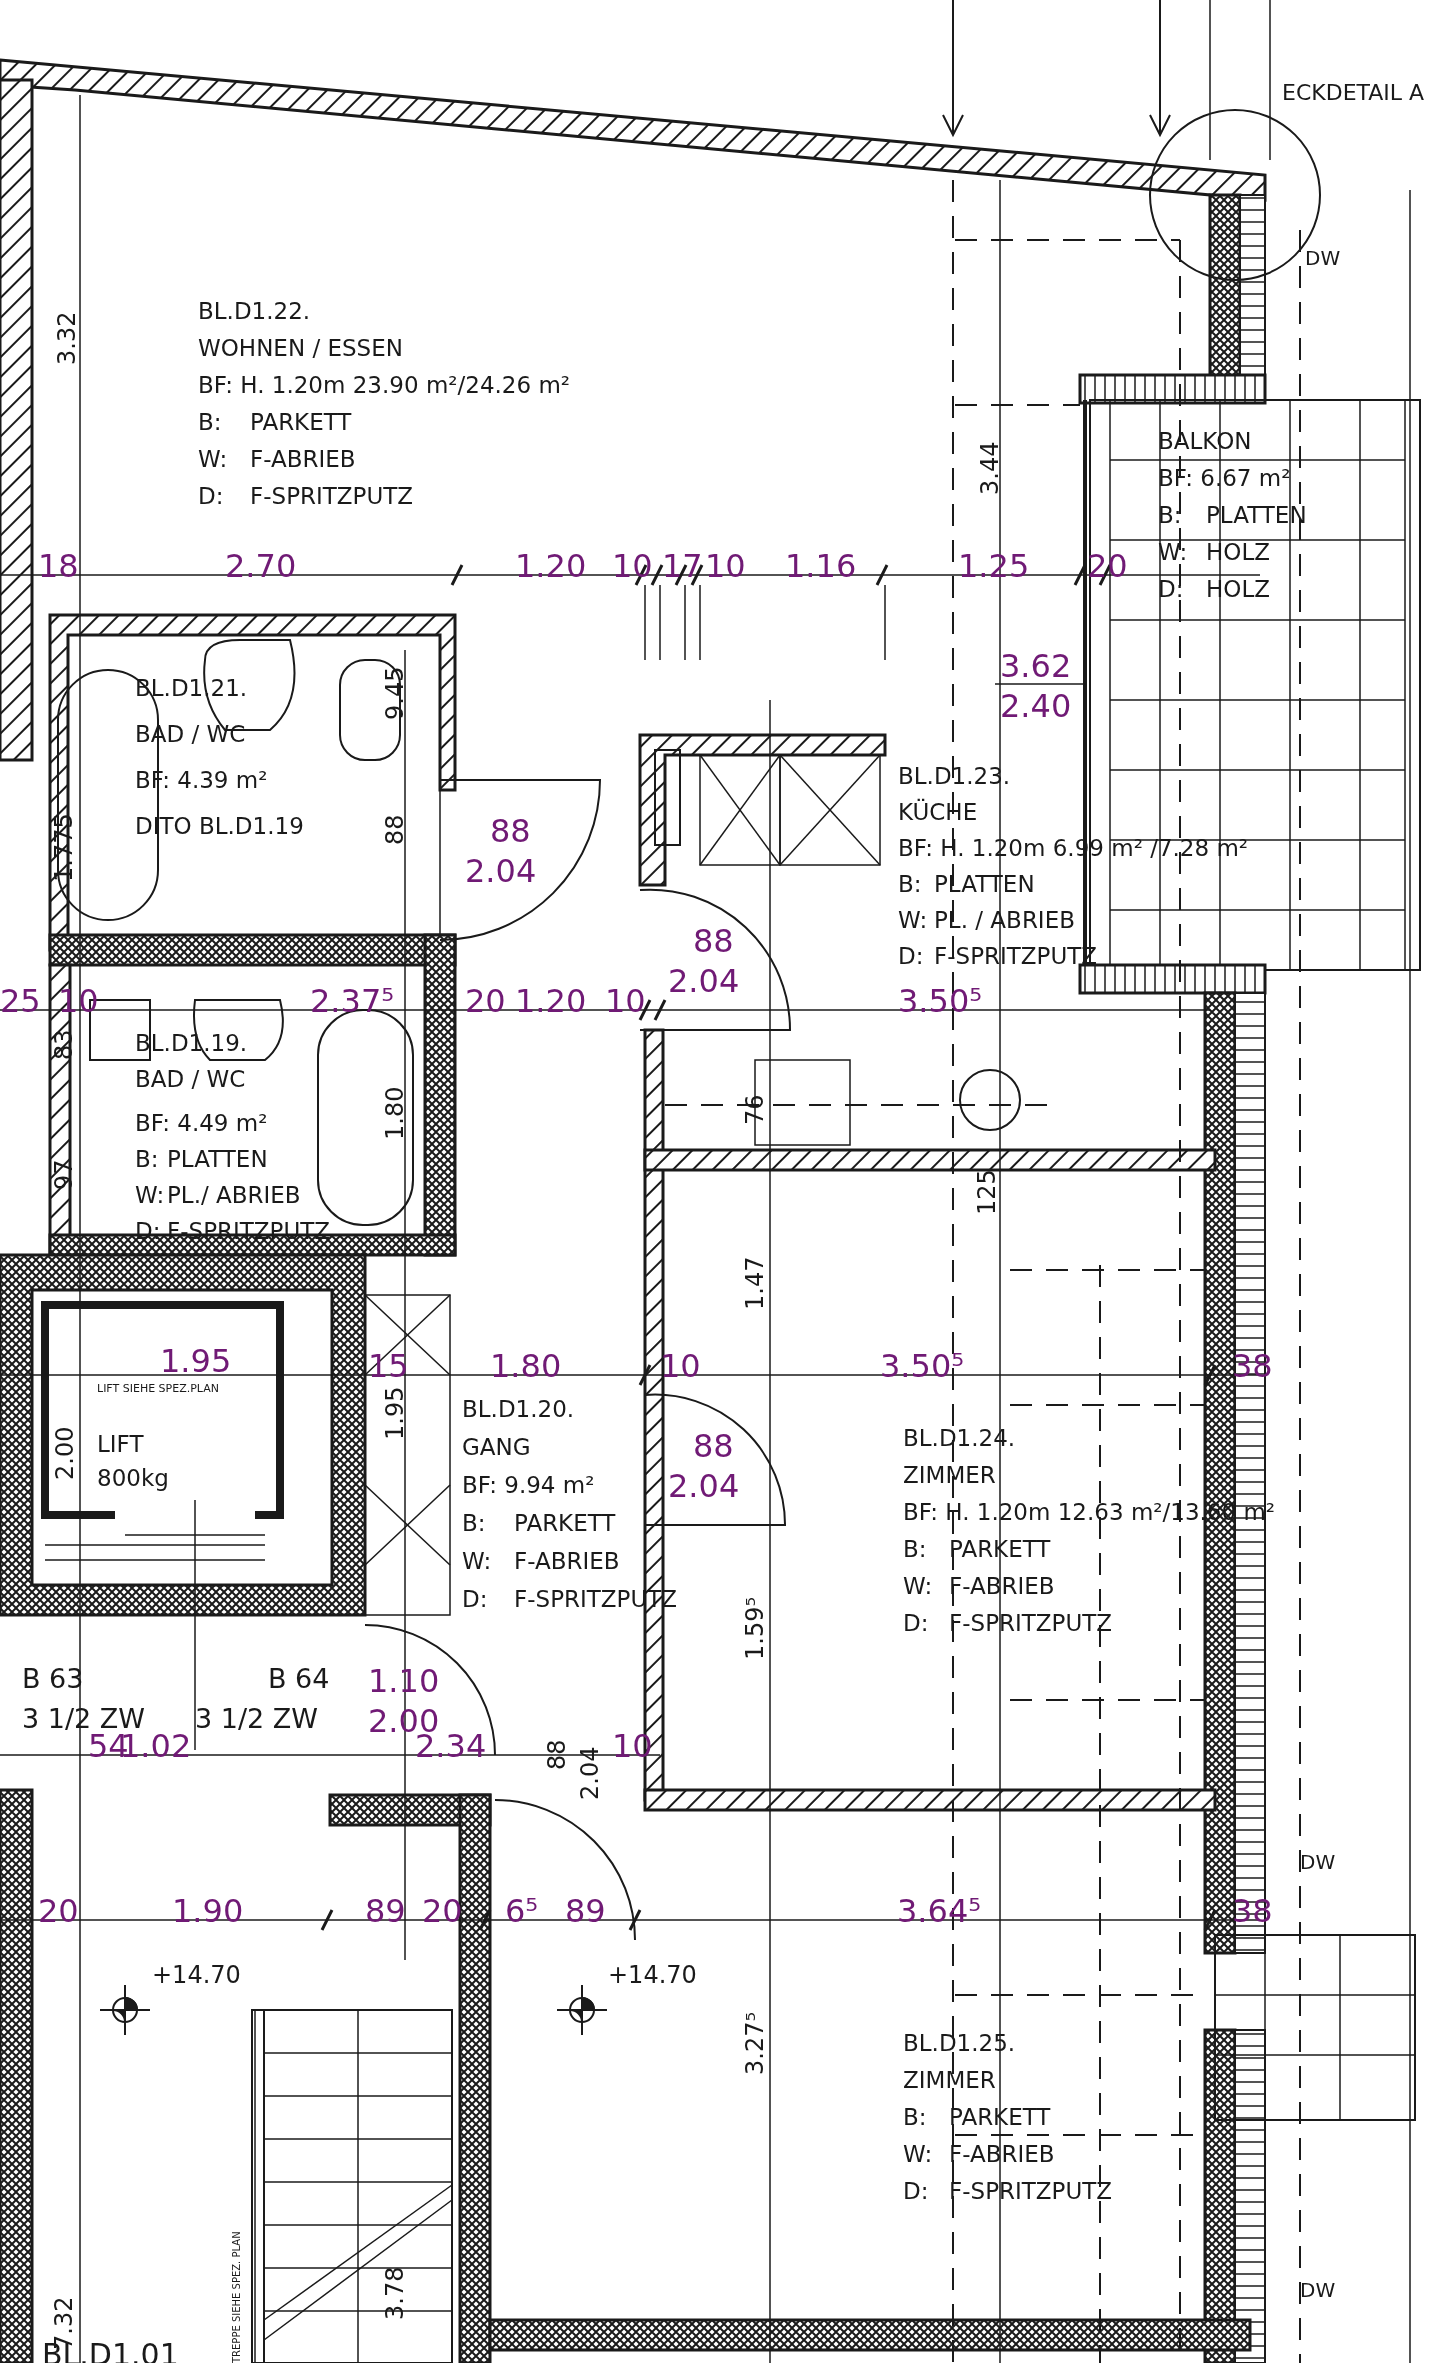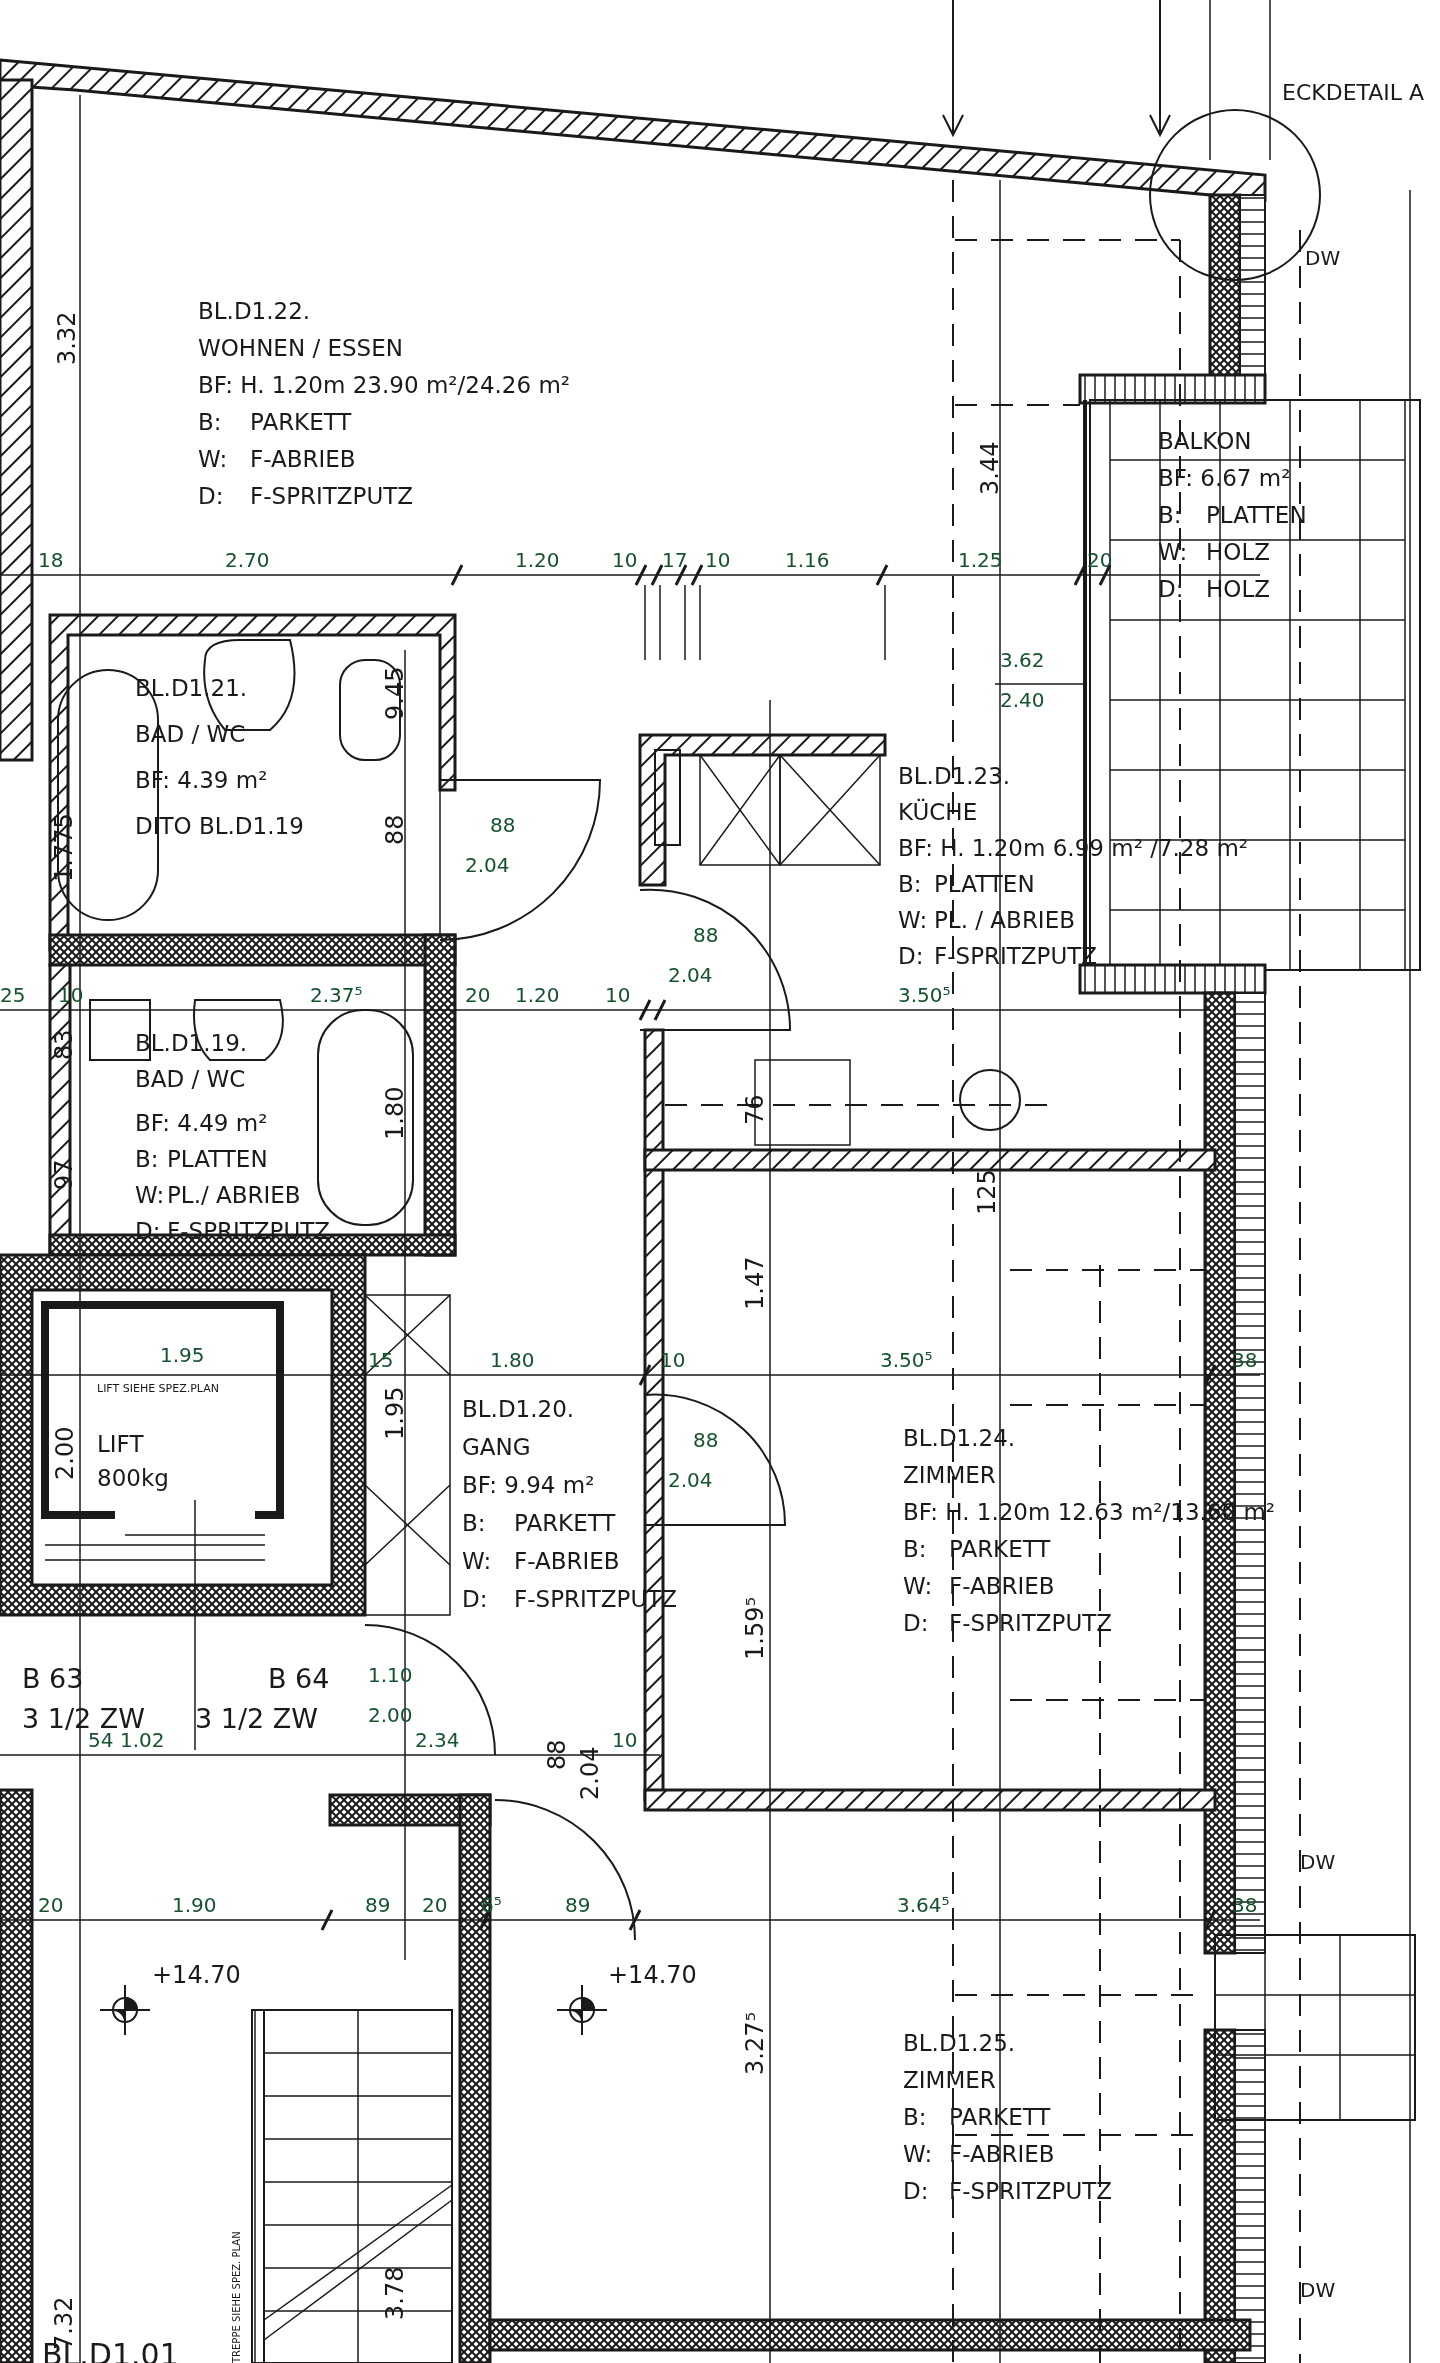--- a/index.html
+++ b/index.html
@@ -2,21 +2,21 @@
 <html><head>
 <meta charset="utf-8">
 <style>
   html,body{margin:0;padding:0;background:#fff;}
   body{width:1440px;height:2363px;overflow:hidden;position:relative;font-family:"DejaVu Sans",sans-serif;}
   #plan{position:absolute;left:0;top:0;width:1440px;height:2363px;}
   .lbl{position:absolute;color:#1a1a1a;font-family:"DejaVu Sans",sans-serif;white-space:nowrap;line-height:1;}
   .room{position:absolute;color:#1a1a1a;font-family:"DejaVu Sans",sans-serif;font-size:23px;line-height:37px;white-space:nowrap;}
   .room .row{display:block;}
   .room .k{display:inline-block;min-width:52px;}
-  .dim{position:absolute;font-size:20px;color:#14532d;white-space:nowrap;line-height:1;}
+  .dim{position:absolute;font-size:32px;color:#701a75;white-space:nowrap;line-height:1;}
   .vdim{position:absolute;font-size:24px;color:#1a1a1a;white-space:nowrap;line-height:1;transform:rotate(-90deg);transform-origin:left top;}
   .small{font-size:12px;}
 </style>
 </head>
 <body>
 
 <svg id="plan" viewBox="0 0 1440 2363" xmlns="http://www.w3.org/2000/svg">
   <defs>
     <pattern id="diag" width="14" height="14" patternUnits="userSpaceOnUse" patternTransform="rotate(45)">
       <rect width="14" height="14" fill="#fff"></rect>
@@ -365,21 +365,21 @@
 
 <div class="dim" style="left:88px;top:1730px;">54</div>
 <div class="dim" style="left:120px;top:1730px;">1.02</div>
 <div class="dim" style="left:415px;top:1730px;">2.34</div>
 <div class="dim" style="left:612px;top:1730px;">10</div>
 
 <div class="dim" style="left:38px;top:1895px;">20</div>
 <div class="dim" style="left:172px;top:1895px;">1.90</div>
 <div class="dim" style="left:365px;top:1895px;">89</div>
 <div class="dim" style="left:422px;top:1895px;">20</div>
-<div class="dim" style="left:481px;top:1895px;text-align:right;">6⁵</div>
+<div class="dim" style="left:505px;top:1895px;text-align:right;">6⁵</div>
 <div class="dim" style="left:565px;top:1895px;">89</div>
 <div class="dim" style="left:897px;top:1895px;">3.64⁵</div>
 <div class="dim" style="left:1232px;top:1895px;">38</div>
 
 <div class="vdim" style="left:55px;top:365px;">3.32</div>
 <div class="vdim" style="left:978px;top:495px;">3.44</div>
 <div class="vdim" style="left:52px;top:882px;">1.775</div>
 <div class="vdim" style="left:383px;top:720px;">9.45</div>
 <div class="vdim" style="left:383px;top:845px;">88</div>
 <div class="vdim" style="left:52px;top:1060px;">83</div>

